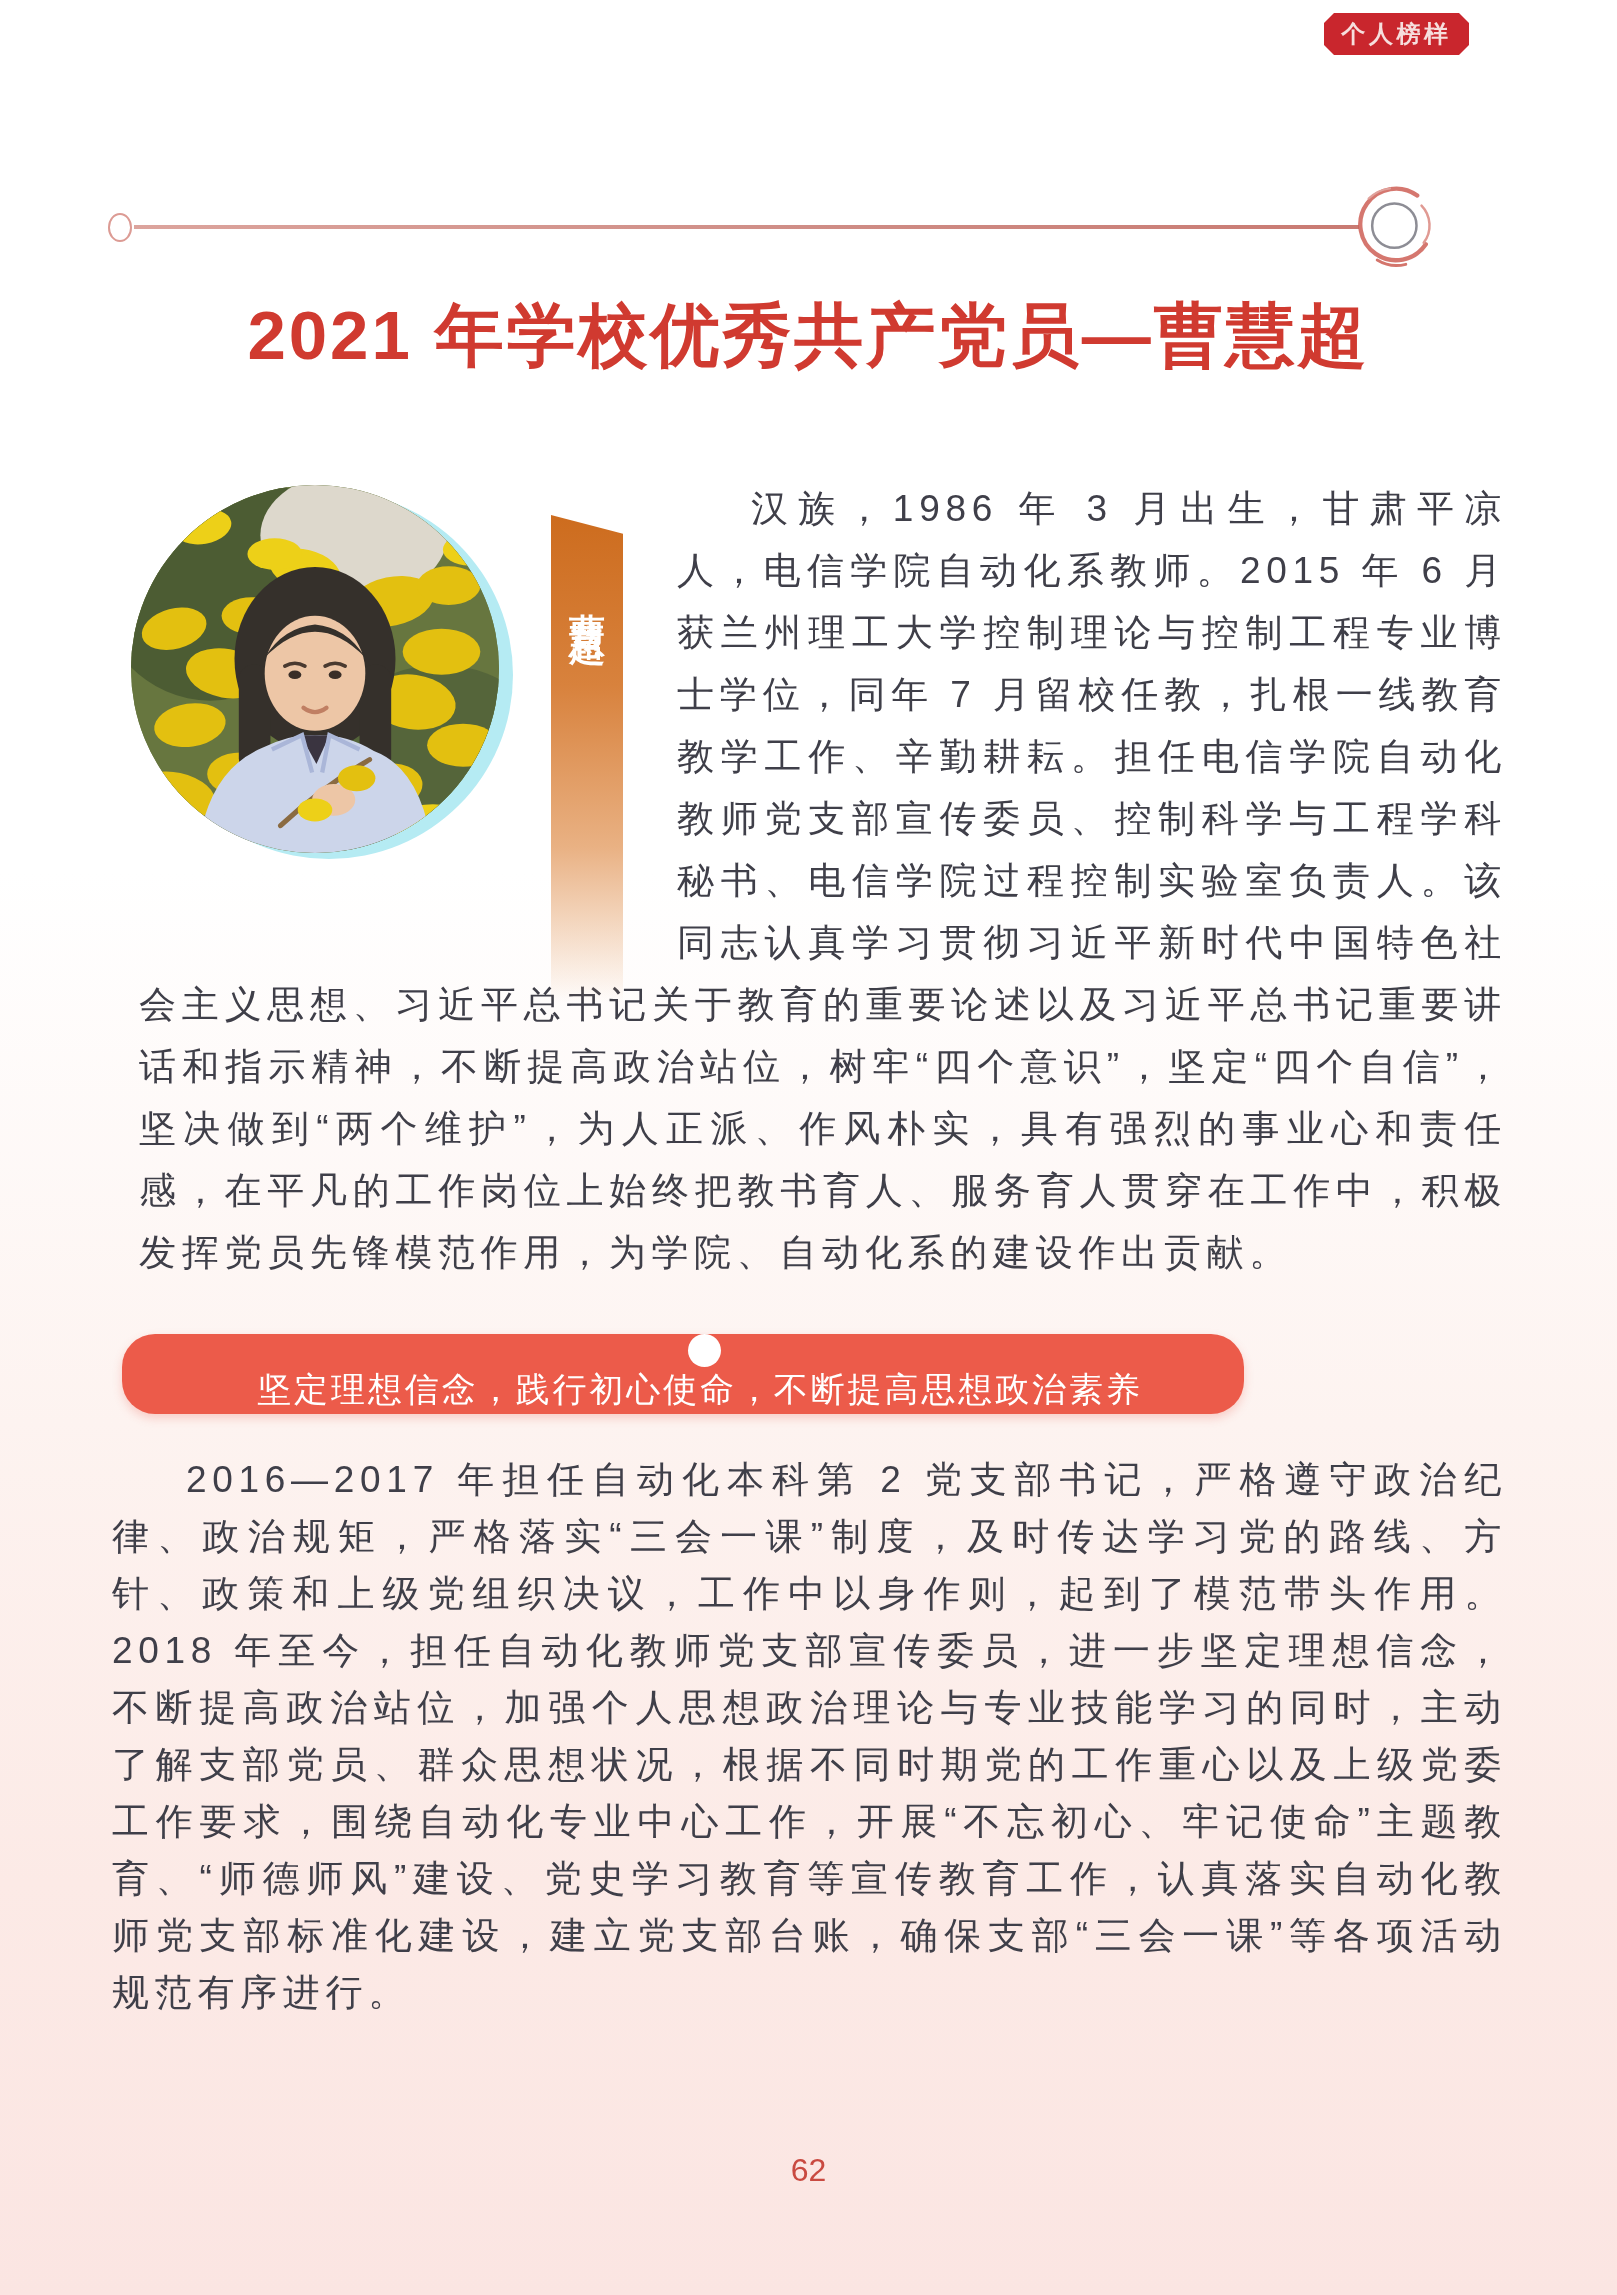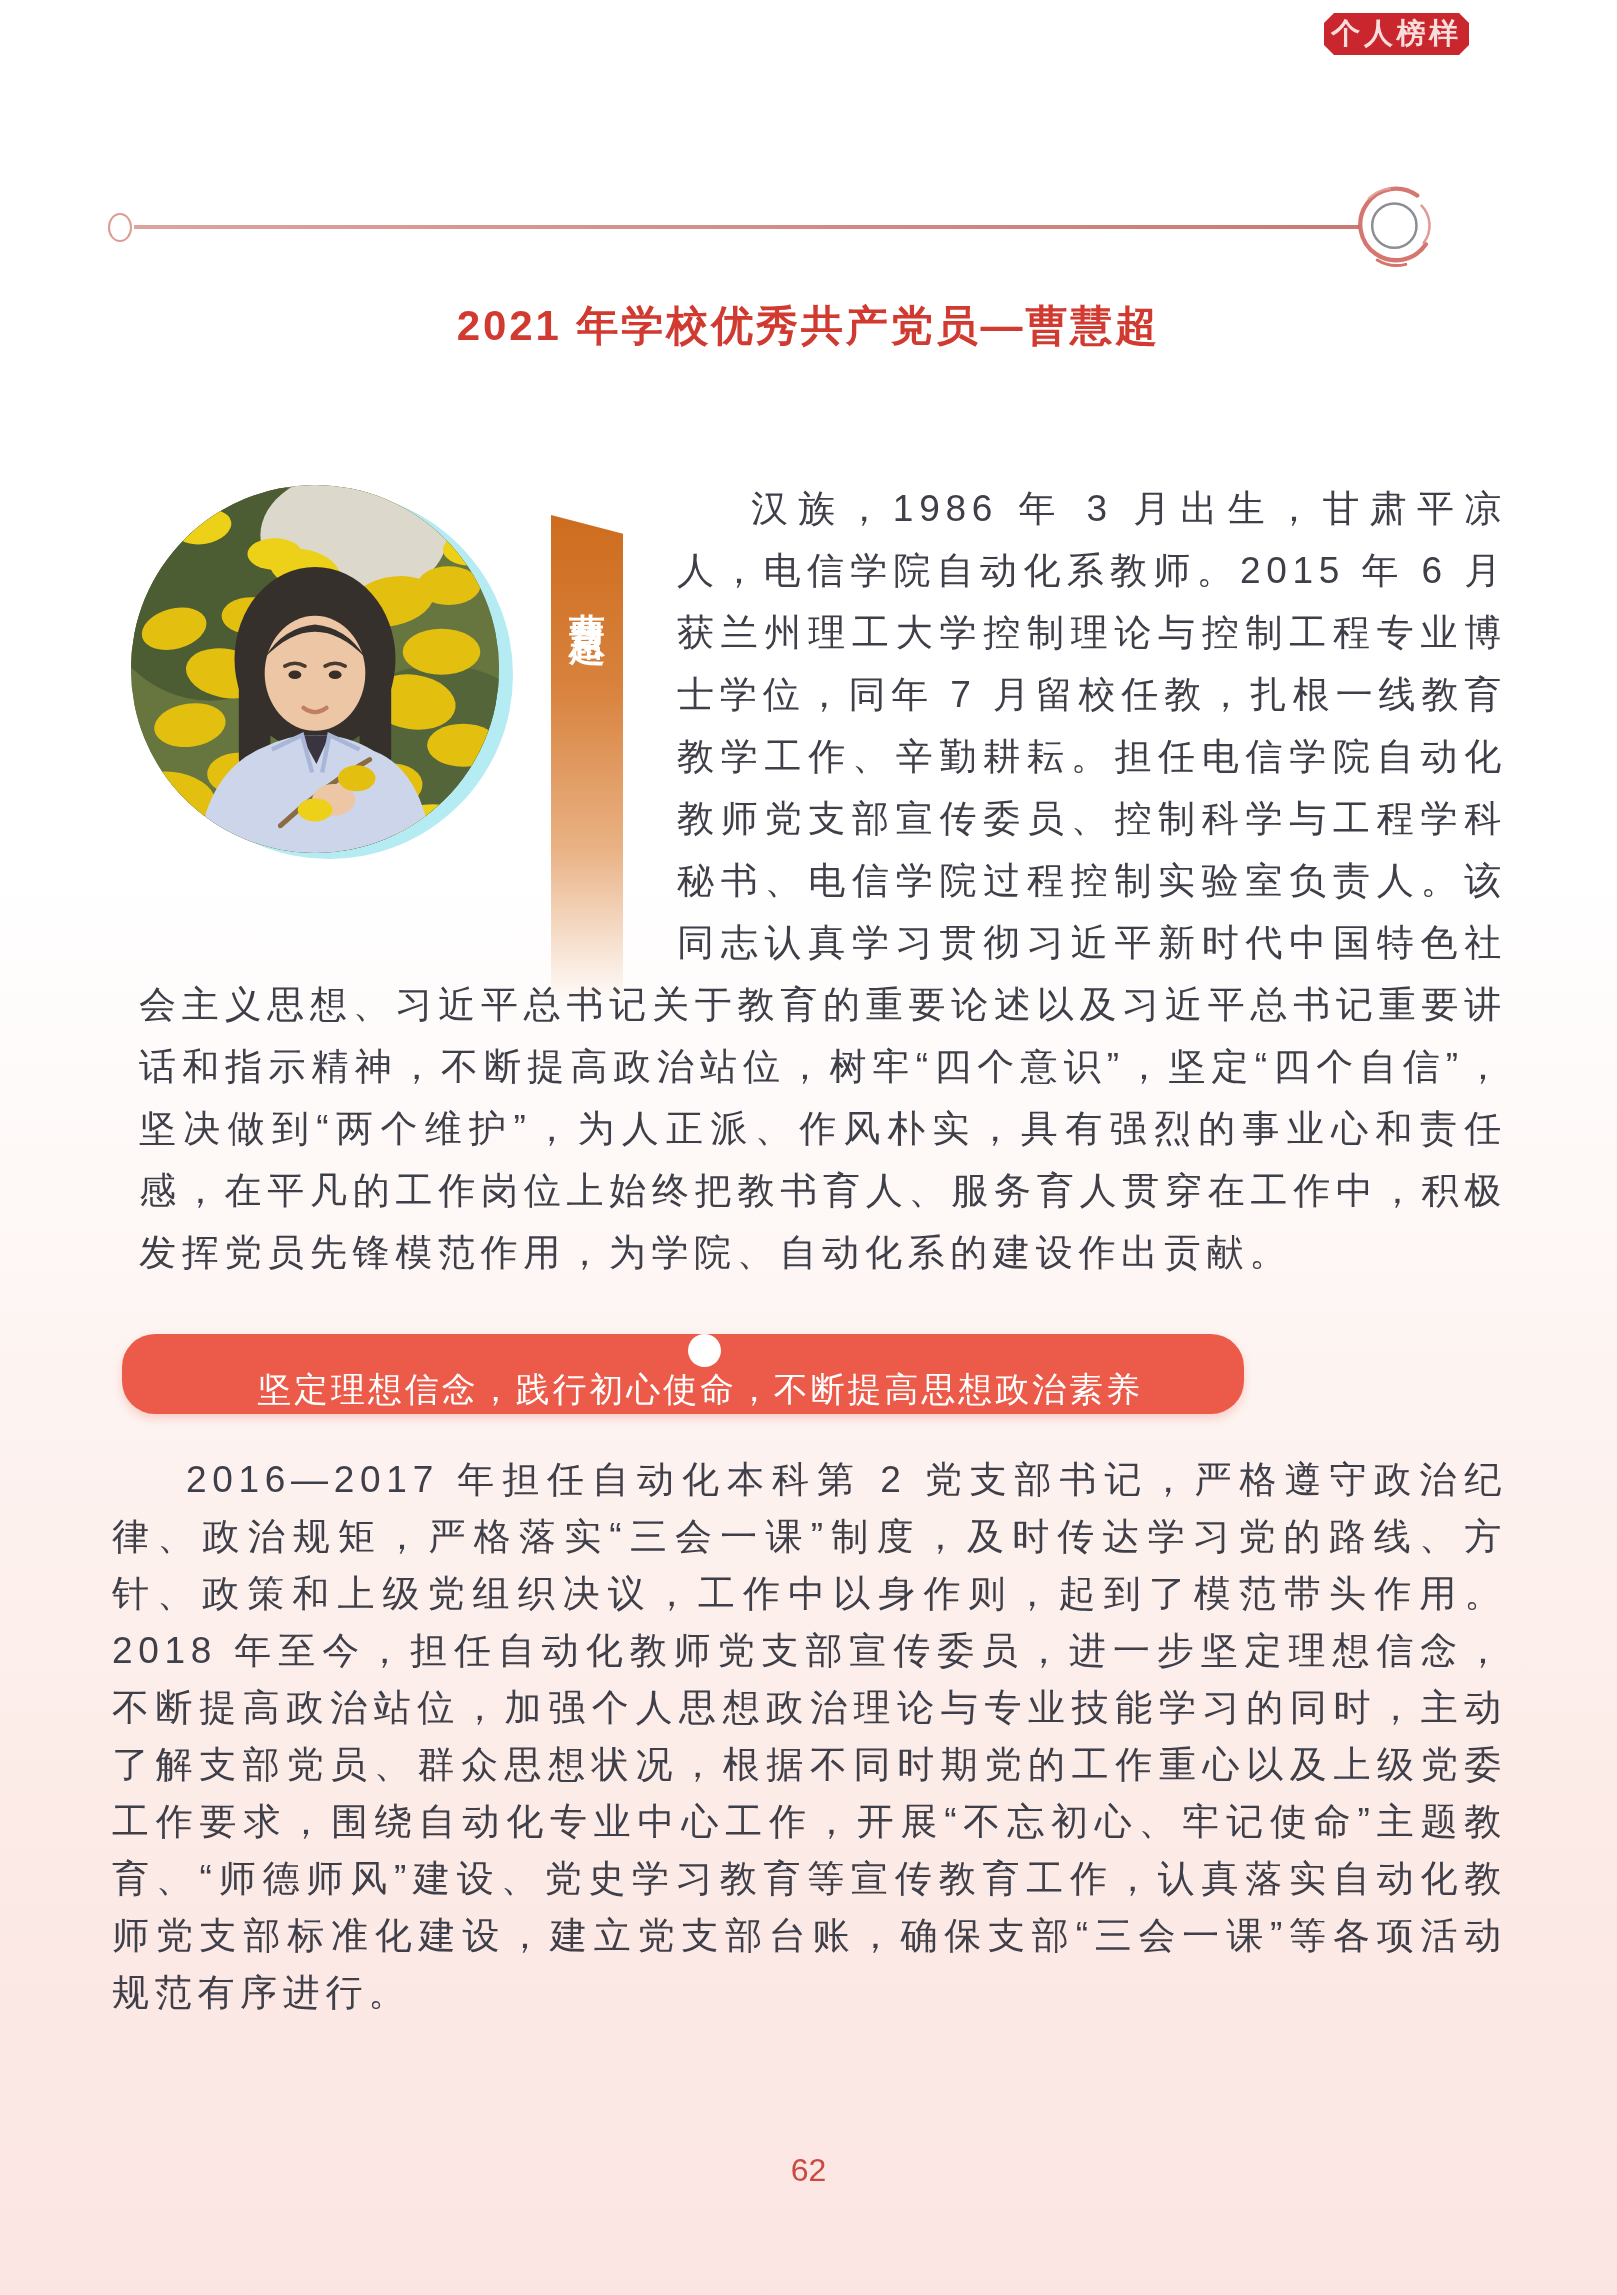--- a/index.html
+++ b/index.html
@@ -10,40 +10,40 @@
     overflow:hidden;
     font-family:"Liberation Sans","DejaVu Sans",sans-serif;
     background:linear-gradient(180deg,#ffffff 0%,#ffffff 38%,#fdf3f0 62%,#fceae6 82%,#fbe5e2 100%);
   }
 
   
   .corner-badge {
     position:absolute; left:1324px; top:13px; width:145px; height:42px;
     background:#c9262d; color:#f6dedd;
     display:flex; align-items:center; justify-content:center;
-    font-size:29px; font-weight:bold; letter-spacing:3.6px;
+    font-size:24px; font-weight:bold; letter-spacing:3.6px;
     clip-path:polygon(10px 0,calc(100% - 10px) 0,100% 10px,100% calc(100% - 10px),calc(100% - 10px) 100%,10px 100%,0 calc(100% - 10px),0 10px);
   }
 
   
   .divider-left-circle {
     position:absolute; left:108px; top:213px; width:24.4px; height:29px;
     border:2.2px solid #dc9b94; border-radius:50%;
   }
   .divider-line {
     position:absolute; left:134px; top:225px; width:1225px; height:3.6px;
     background:linear-gradient(90deg,#dca49d 0%,#cf8d86 55%,#c97a72 100%);
   }
   .divider-ornament { position:absolute; left:1337px; top:177px; width:129px; height:103px; }
 
   
   .page-title {
     position:absolute; left:0; top:290px; width:100%;
-    text-align:center; font-size:42px; font-weight:bold;
-    color:#d03a30; letter-spacing:2.9px;margin-top:8px;
+    text-align:center; font-size:69px; font-weight:bold;
+    color:#d03a30; letter-spacing:2.9px;
   }
 
   
   .intro {
     position:absolute; left:112px; top:478px; width:1395px;
     font-size:37px; line-height:62px; letter-spacing:5.7px;
     color:#3f3f49; text-align:justify;
   }
   .media-float { float:left; width:565px; height:441px; position:relative; }
   .photo-accent {

